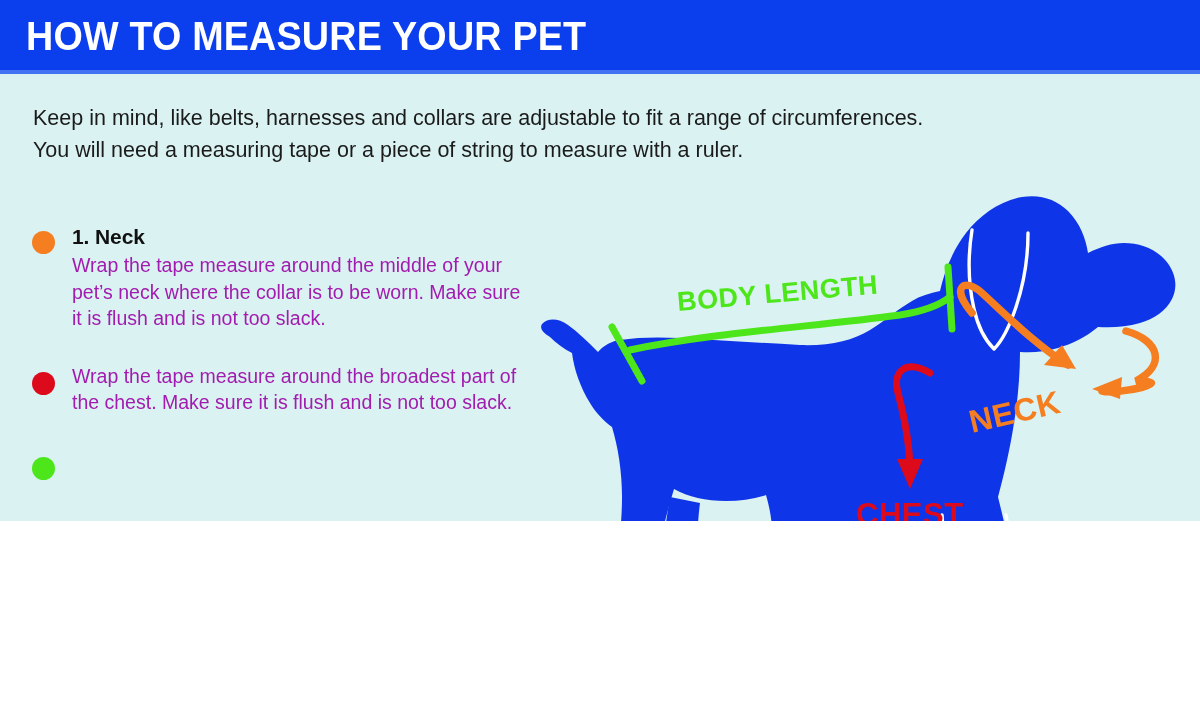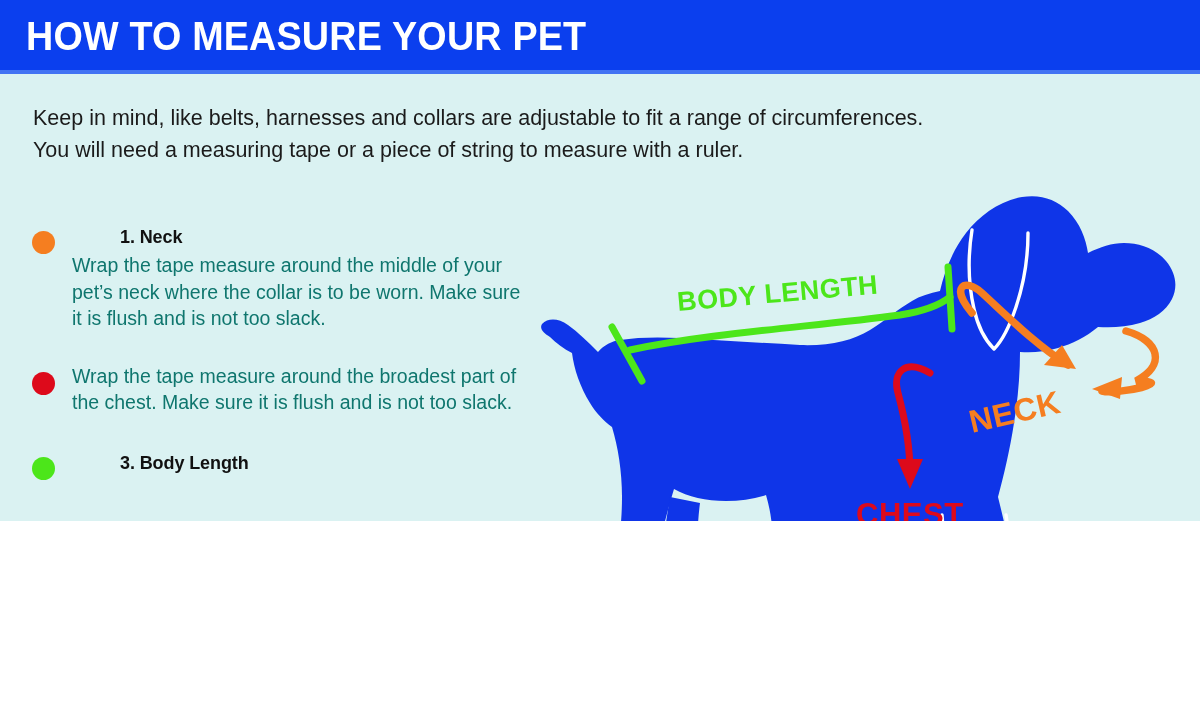--- a/index.html
+++ b/index.html
@@ -74,30 +74,29 @@
   }
   .step-bullet {
     position: absolute;
     left: 32px;
     top: 9px;
     width: 23px;
     height: 23px;
     border-radius: 50%;
   }
   .step-title {
-    font-size: 18px;
+    font-size: 21px;
     font-weight: bold;
     color: #111111;
     line-height: 30px;
     letter-spacing: -0.1px;
-    margin-left: 48px;
   }
   .step-body {
     font-size: 19.5px;
-    color: #0f766e;
+    color: #a21caf;
     line-height: 26.5px;
     max-width: 450px;
   }
   #step-0 { margin-bottom: 31px; }
   #step-1 { margin-bottom: 32px; }
 
   
   #illustration {
     position: absolute;
     left: 520px;
@@ -135,21 +134,20 @@
       <div class="step-body">Wrap the tape measure around the middle of your pet’s neck where the collar is to be worn. Make sure it is flush and is not too slack.</div>
     </div>
 
     <div class="step" id="step-1">
       <span class="step-bullet" id="bullet-1" style="background: rgb(221, 10, 27);"></span>
       <div class="step-body">Wrap the tape measure around the broadest part of the chest. Make sure it is flush and is not too slack.</div>
     </div>
 
     <div class="step" id="step-2">
       <span class="step-bullet" id="bullet-2" style="background: rgb(76, 230, 26);"></span>
-      <div class="step-title">3. Body Length</div>
     </div>
 
   </div>
 
   <div id="illustration">
     <svg width="680" height="526" viewBox="0 0 680 526" xmlns="http://www.w3.org/2000/svg">
 
       <g>
         <path id="dog-body" d="M 22 139
              C 28 133, 38 133, 48 140

